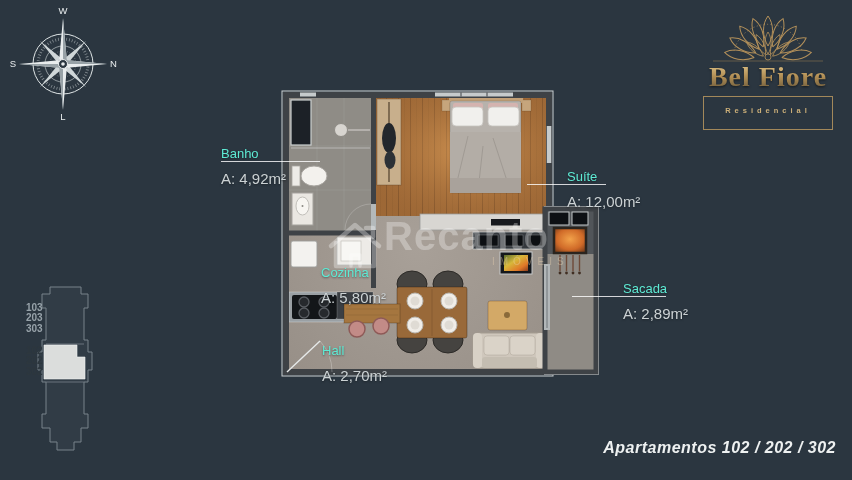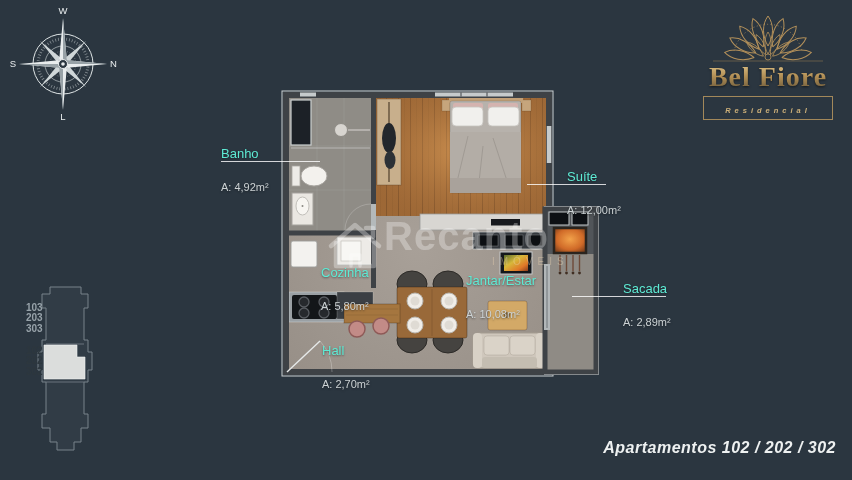--- a/index.html
+++ b/index.html
@@ -14,40 +14,39 @@
   .logo{position:absolute;left:688px;top:12px;width:160px;text-align:center;}
   .logo-title{
     margin-top:-7px;font-family:"Liberation Serif","DejaVu Serif",serif;
     font-size:28px;font-weight:bold;letter-spacing:1px;
     background:linear-gradient(180deg,#e8cd92 0%,#b28f55 48%,#5d4f36 100%);
     -webkit-background-clip:text;background-clip:text;color:transparent;
     filter:drop-shadow(0 1px 1px rgba(0,0,0,0.55));
   }
   .logo-subbox{
     margin:3px auto 16px;width:128px;border:1px solid rgba(185,150,95,0.85);
-    padding:2px 0 2px;
-    font-style:italic;
+    padding:2px 0 12px;
   }
   .logo-sub{
     font-size:7.5px;letter-spacing:4px;color:#cdb079;font-weight:bold;
   }
   
   .bdg{position:absolute;left:24px;top:282px;width:84px;height:176px;}
   .bdg svg{position:absolute;left:0;top:0;}
   .bgrp{position:absolute;left:2px;width:76px;
         font-weight:bold;font-size:10px;line-height:10.4px;}
   .bgrp.g1{top:21px;color:#97a2a9;}
   .bgrp.g2{top:64px;color:#2d373e;}
   .bgrp.g3{top:125px;color:#97a2a9;}
   
   .plan{position:absolute;left:278px;top:86px;}
   
   .lbl{position:absolute;}
   .lbl .nm{font-size:13px;color:#5eead4;text-shadow:0 1px 2px rgba(15,20,22,0.5);}
-  .lbl .ar{font-size:11px;color:#ccd2d4;margin-top:20px;text-shadow:0 1px 2px rgba(15,20,22,0.5);}
+  .lbl .ar{font-size:15px;color:#ccd2d4;margin-top:9px;text-shadow:0 1px 2px rgba(15,20,22,0.5);}
   .lbl .ln{position:absolute;height:1px;background:rgba(255,255,255,0.8);left:0;top:15px;}
   .lbl-banho{left:221px;top:146px;}  .lbl-banho .ln{width:99px;}
   .lbl-suite{left:527px;top:169px;}  .lbl-suite .ln{width:79px;}
   .lbl-suite .nm,.lbl-suite .ar{margin-left:40px;}
   .lbl-sacada{left:572px;top:281px;} .lbl-sacada .ln{width:94px;}
   .lbl-sacada .nm,.lbl-sacada .ar{margin-left:51px;}
   .lbl-cozinha{left:321px;top:265px;}
   .lbl-jantar{left:466px;top:273px;}
   .lbl-hall{left:322px;top:343px;}
   
@@ -356,24 +355,20 @@
   </div>
   <div class="lbl lbl-suite">
     <div class="nm">Suíte</div>
     <div class="ln"></div>
     <div class="ar">A: 12,00m²</div>
   </div>
   <div class="lbl lbl-cozinha">
     <div class="nm">Cozinha</div>
     <div class="ar">A: 5,80m²</div>
   </div>
-  <div class="lbl lbl-jantar">
-    <div class="nm">Jantar/Estar</div>
-    <div class="ar">A: 10,08m²</div>
-  </div>
   <div class="lbl lbl-hall">
     <div class="nm">Hall</div>
     <div class="ar">A: 2,70m²</div>
   </div>
   <div class="lbl lbl-sacada">
     <div class="nm">Sacada</div>
     <div class="ln"></div>
     <div class="ar">A: 2,89m²</div>
   </div>
 

